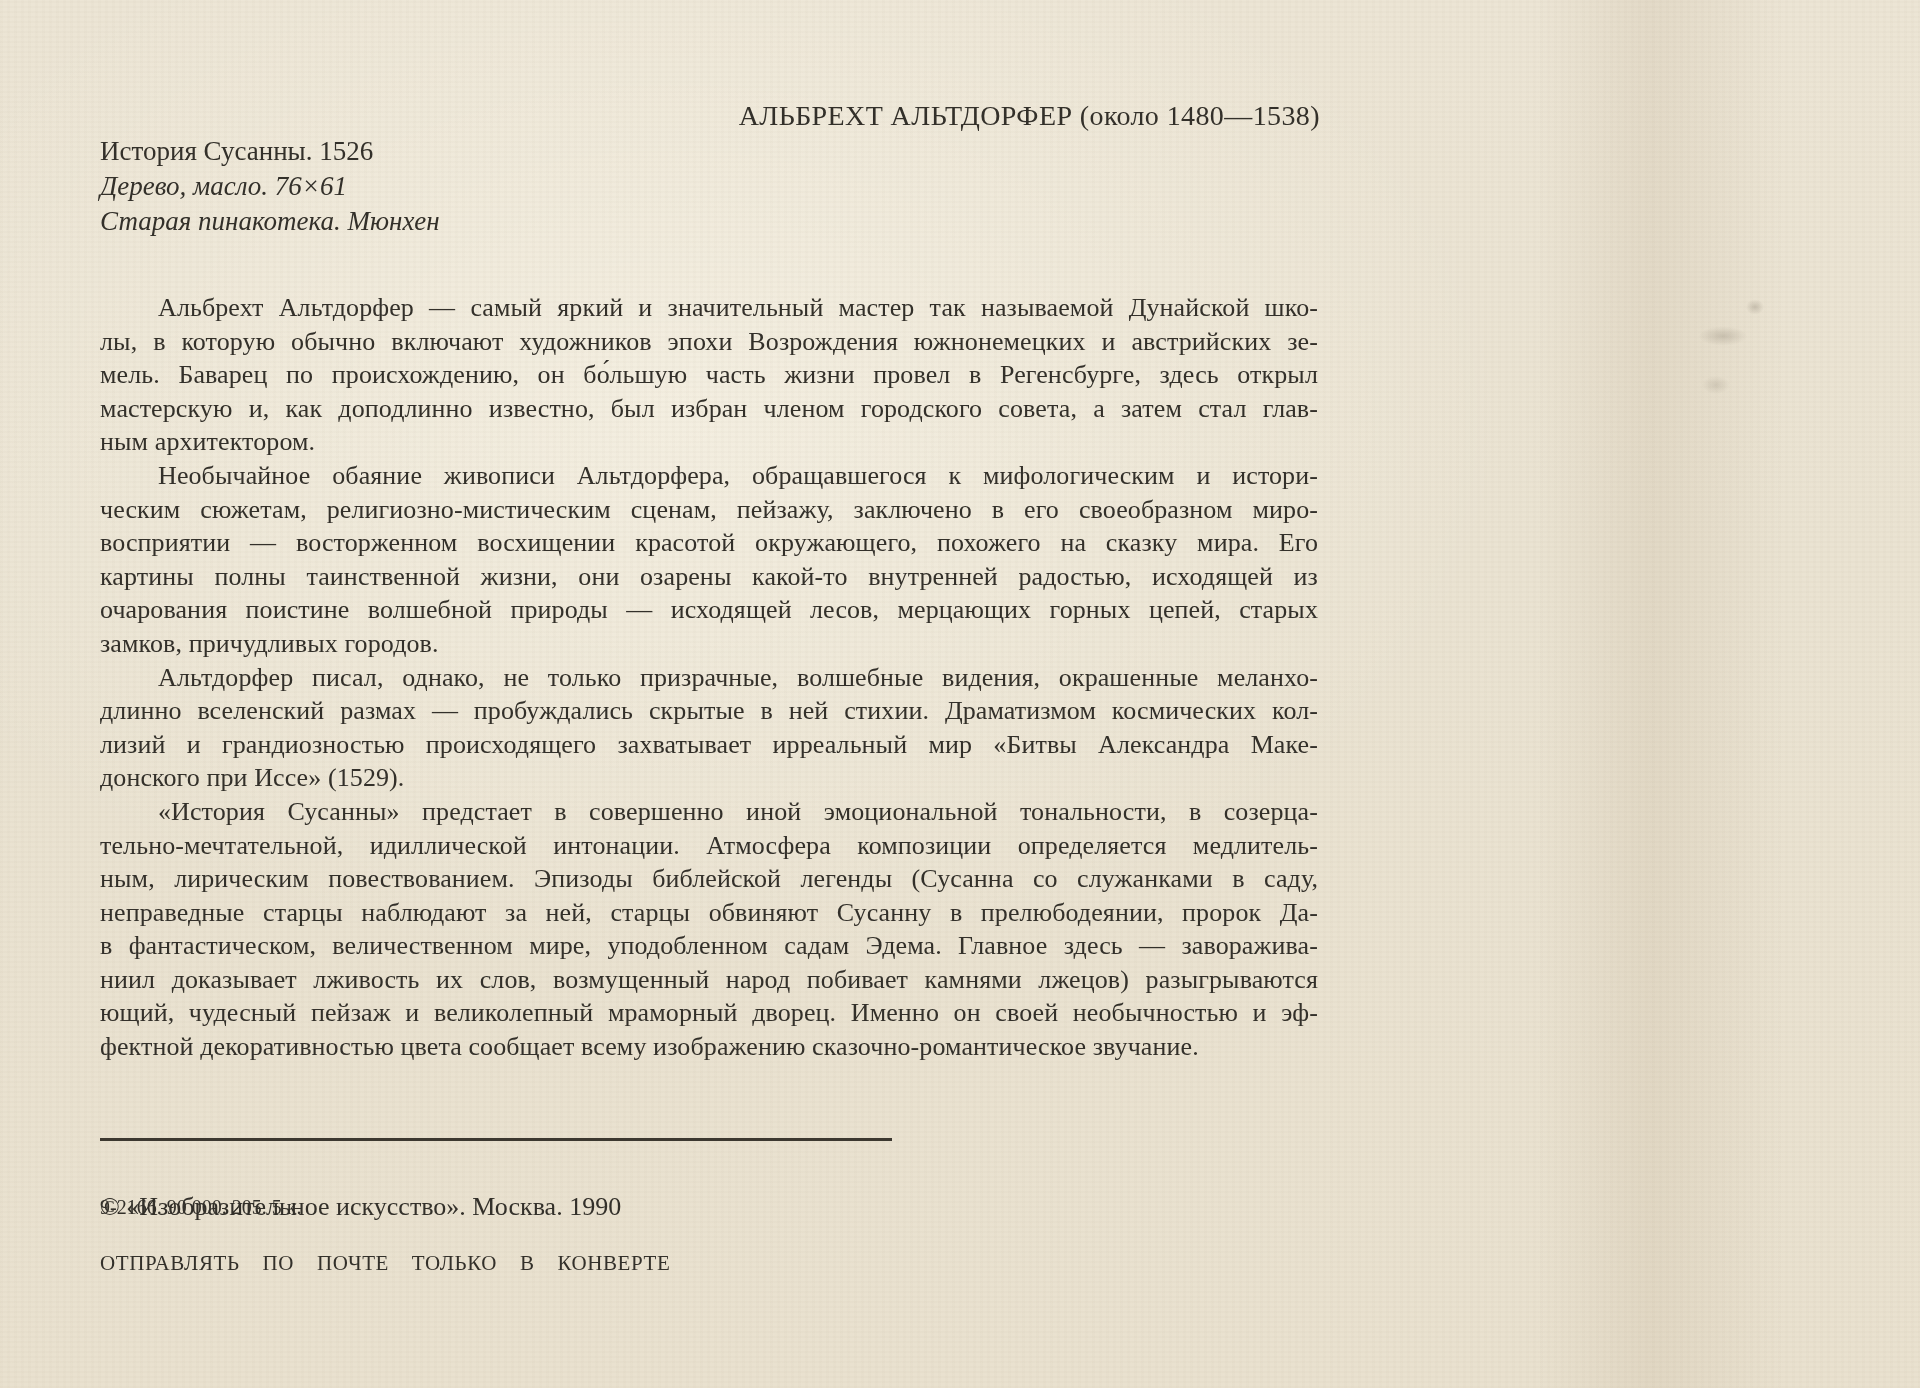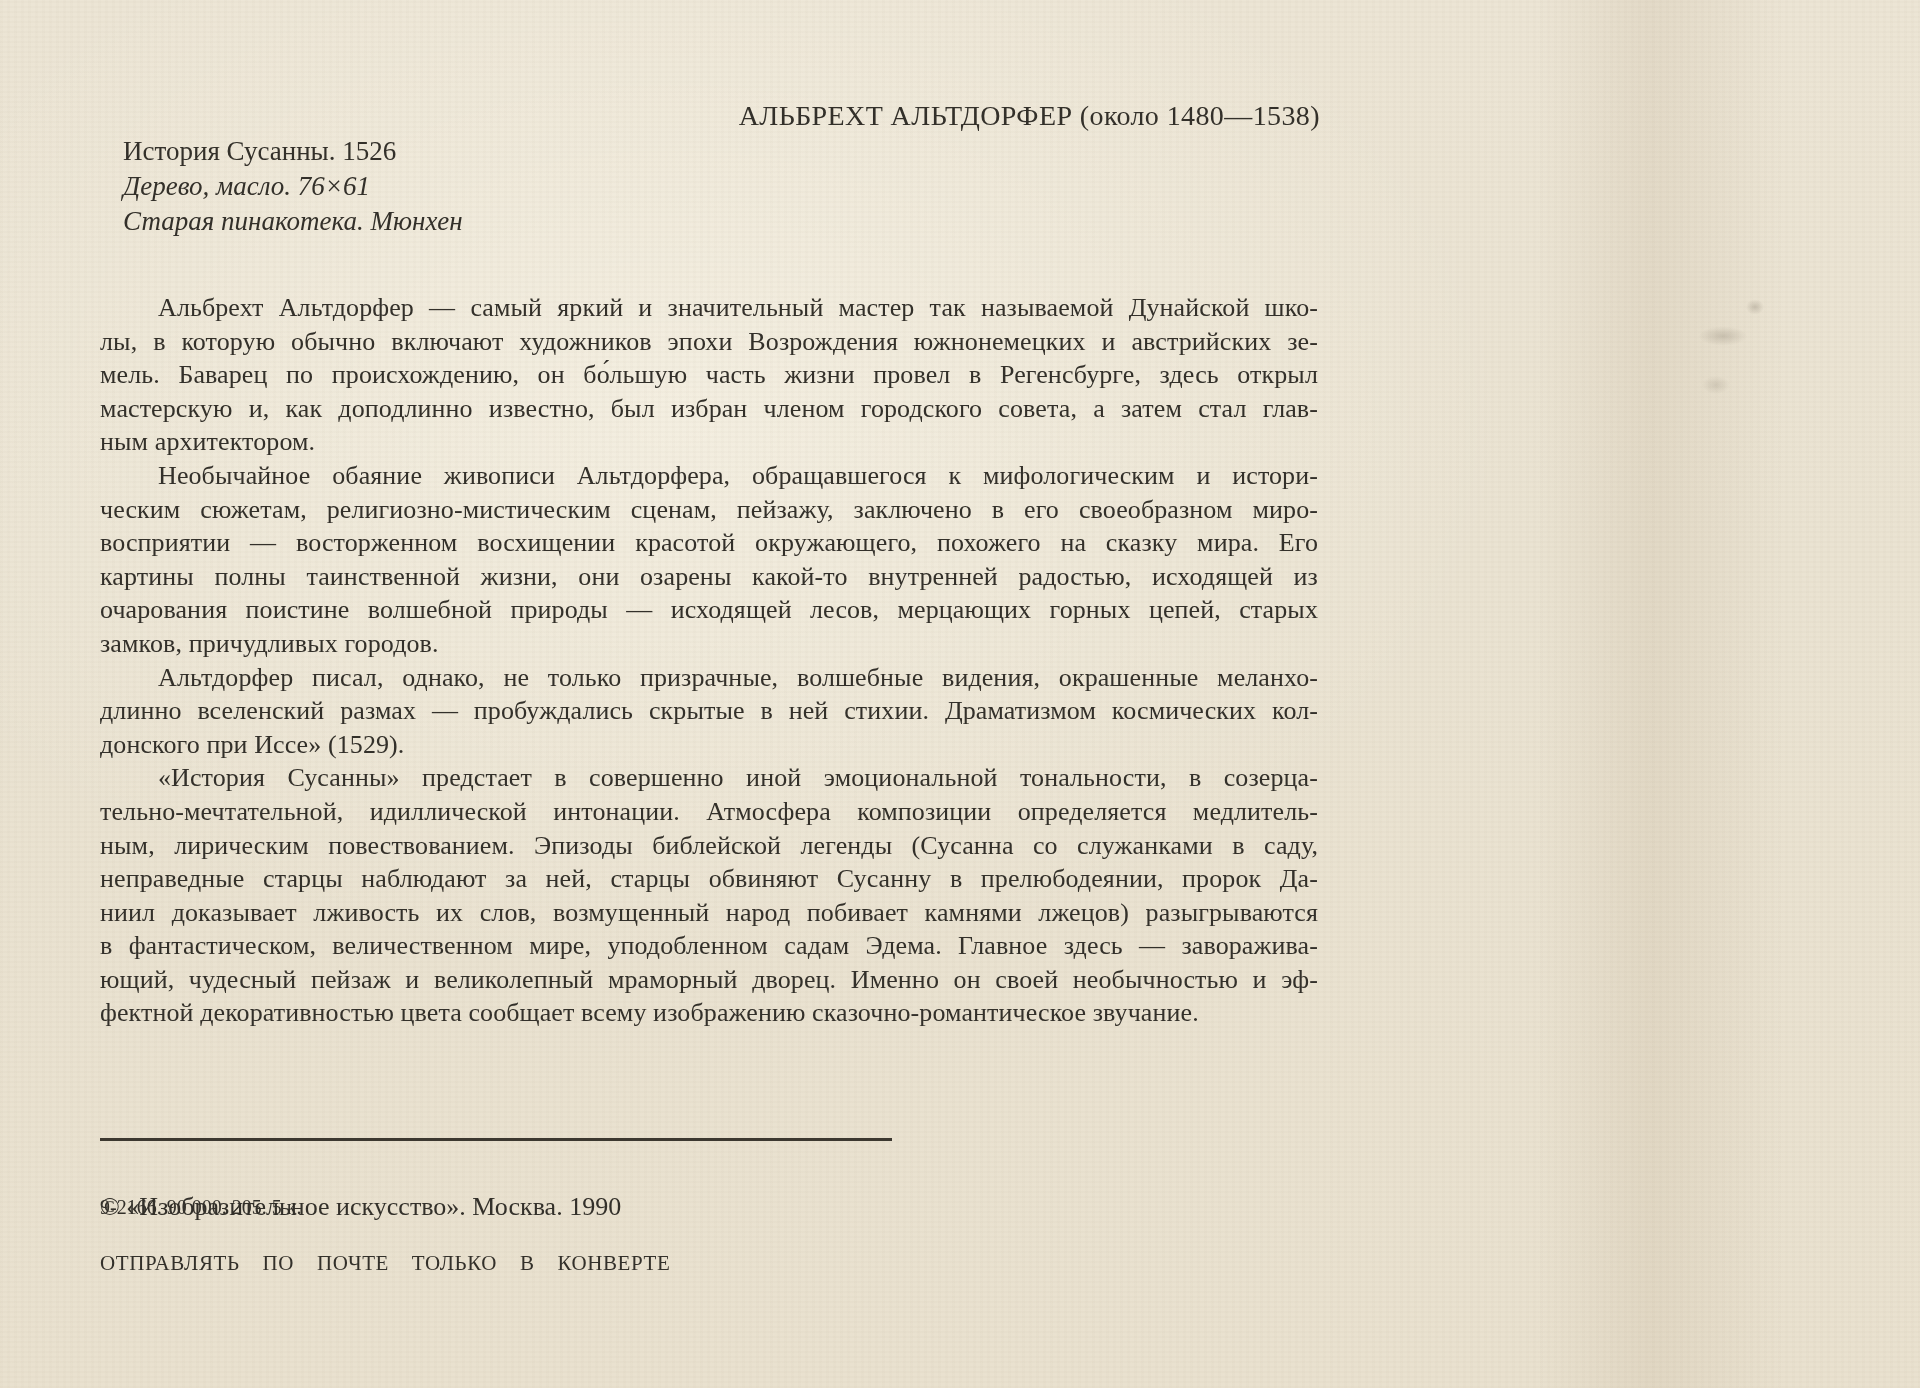--- a/index.html
+++ b/index.html
@@ -55,21 +55,20 @@
     font-size: 28px;
     line-height: 36px;
     letter-spacing: 0.4px;
     text-align: right;
   }
   .header .title-year,
   .header .medium,
   .header .museum {
     font-size: 27px;
     line-height: 35px;
-    margin-left: 23px;
   }
   .header .medium,
   .header .museum {
     font-style: italic;
   }
 
   .essay {
     position: absolute;
     left: 100px;
     top: 291px;
@@ -145,27 +144,28 @@
     <div class="line">мастерскую и, как доподлинно известно, был избран членом городского совета, а затем стал глав-</div>
     <div class="line end">ным архитектором.</div>
     <div class="line first">Необычайное обаяние живописи Альтдорфера, обращавшегося к мифологическим и истори-</div>
     <div class="line">ческим сюжетам, религиозно-мистическим сценам, пейзажу, заключено в его своеобразном миро-</div>
     <div class="line">восприятии — восторженном восхищении красотой окружающего, похожего на сказку мира. Его</div>
     <div class="line">картины полны таинственной жизни, они озарены какой-то внутренней радостью, исходящей из</div>
     <div class="line">очарования поистине волшебной природы — исходящей лесов, мерцающих горных цепей, старых</div>
     <div class="line end">замков, причудливых городов.</div>
     <div class="line first">Альтдорфер писал, однако, не только призрачные, волшебные видения, окрашенные меланхо-</div>
     <div class="line">длинно вселенский размах — пробуждались скрытые в ней стихии. Драматизмом космических кол-</div>
+    <div class="line">лизий и грандиозностью происходящего захватывает ирреальный мир «Битвы Александра Маке-</div>
     <div class="line end">донского при Иссе» (1529).</div>
     <div class="line first">«История Сусанны» предстает в совершенно иной эмоциональной тональности, в созерца-</div>
     <div class="line">тельно-мечтательной, идиллической интонации. Атмосфера композиции определяется медлитель-</div>
     <div class="line">ным, лирическим повествованием. Эпизоды библейской легенды (Сусанна со служанками в саду,</div>
     <div class="line">неправедные старцы наблюдают за ней, старцы обвиняют Сусанну в прелюбодеянии, пророк Да-</div>
+    <div class="line">в фантастическом, величественном мире, уподобленном садам Эдема. Главное здесь — заворажива-</div>
     <div class="line">ниил доказывает лживость их слов, возмущенный народ побивает камнями лжецов) разыгрываются</div>
-    <div class="line">в фантастическом, величественном мире, уподобленном садам Эдема. Главное здесь — заворажива-</div>
     <div class="line">ющий, чудесный пейзаж и великолепный мраморный дворец. Именно он своей необычностью и эф-</div>
     <div class="line end">фектной декоративностью цвета сообщает всему изображению сказочно-романтическое звучание.</div>
   </div>
 
 <div class="footer-rule"></div>
 <div class="copyright">© «Изобразительное искусство». Москва. 1990</div>
 <div class="imprint">9-2166. 90 000. 205. 5 к.</div>
 <div class="postal-notice">ОТПРАВЛЯТЬ ПО ПОЧТЕ ТОЛЬКО В КОНВЕРТЕ</div>
 
 </body></html>

